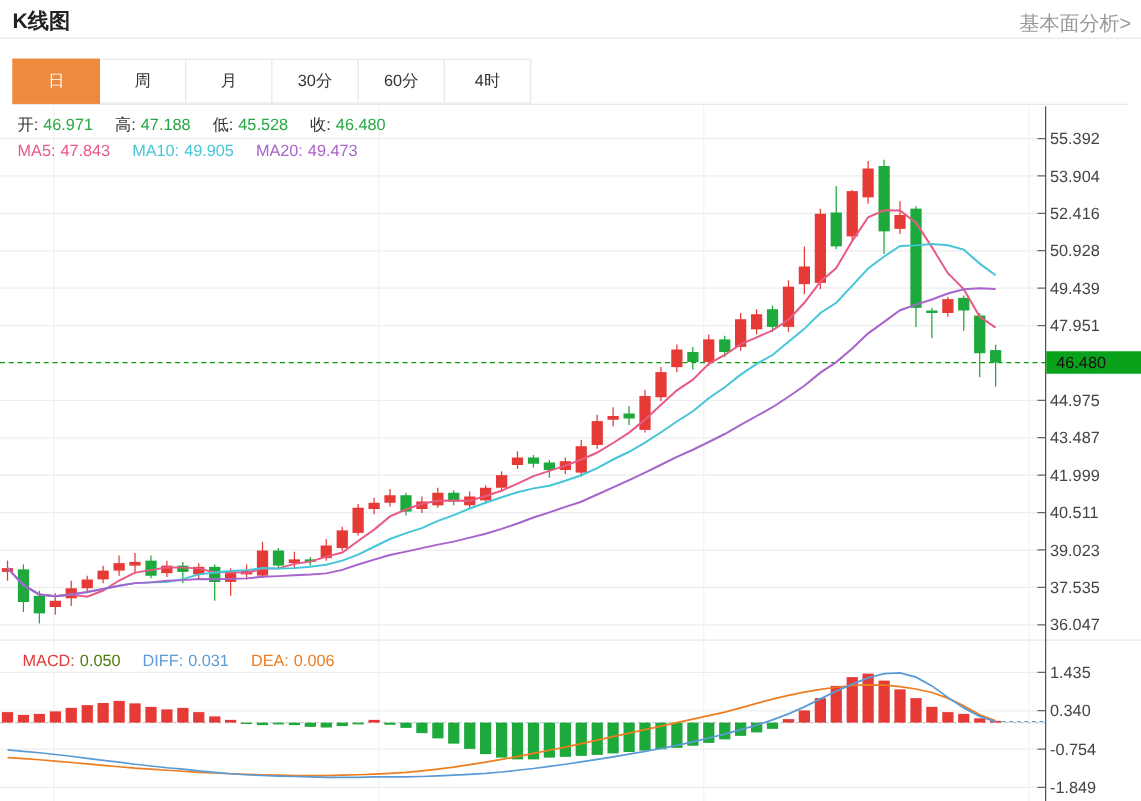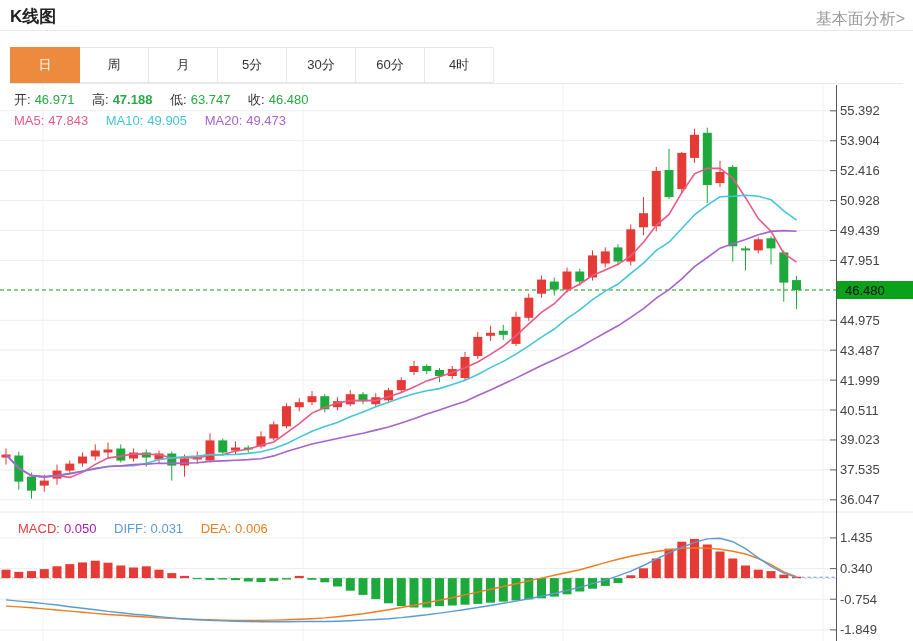--- a/index.html
+++ b/index.html
@@ -26,40 +26,39 @@
 <body>
 
 <span class="title">K线图</span>
 <a class="alink">基本面分析&gt;</a>
 <div class="hdr-line"></div>
 
 <div class="tabs" id="tabs">
     <div class="tab active">日</div>
     <div class="tab">周</div>
     <div class="tab">月</div>
-    <div class="tab">5分</div>
     <div class="tab">30分</div>
     <div class="tab">60分</div>
     <div class="tab">4时</div>
   </div>
 
 <div id="chart">
   <div class="row ohlc">
     <span>开:</span><span class="gv gap" style="color: rgb(39, 168, 68);">46.971</span>
-    <span>高:</span><span class="gv gap" style="color: rgb(39, 168, 68); font-weight: bold;">47.188</span>
-    <span>低:</span><span class="gv gap" style="color: rgb(39, 168, 68);">63.747</span>
+    <span>高:</span><span class="gv gap" style="color: rgb(39, 168, 68);">47.188</span>
+    <span>低:</span><span class="gv gap" style="color: rgb(39, 168, 68);">45.528</span>
     <span>收:</span><span class="gv" style="color: rgb(39, 168, 68);">46.480</span>
   </div>
   <div class="row mas">
     <span class="c5" style="color: rgb(232, 90, 133);">MA5:</span><span class="c5 gap" style="color: rgb(232, 90, 133);">47.843</span>
     <span class="c10" style="color: rgb(69, 198, 216);">MA10:</span><span class="c10 gap" style="color: rgb(69, 198, 216);">49.905</span>
     <span class="c20" style="color: rgb(168, 99, 204);">MA20:</span><span class="c20" style="color: rgb(168, 99, 204);">49.473</span>
   </div>
   <div class="row macdr">
-    <span class="cm" style="color: rgb(226, 60, 60);">MACD:</span><span class="cm gap" style="color: #a21caf;">0.050</span>
+    <span class="cm" style="color: rgb(226, 60, 60);">MACD:</span><span class="cm gap" style="color: #4d7c0f;">0.050</span>
     <span class="cdf" style="color: rgb(91, 155, 213);">DIFF:</span><span class="cdf gap" style="color: rgb(91, 155, 213);">0.031</span>
     <span class="cde" style="color: rgb(238, 125, 32);">DEA:</span><span class="cde" style="color: rgb(238, 125, 32);">0.006</span>
   </div>
 <svg width="913" height="557">
       <g>
         <line x1="0" y1="26.8" x2="836" y2="26.8" stroke="#ededed" stroke-width="1"></line>
         <line x1="0" y1="56.7" x2="836" y2="56.7" stroke="#ededed" stroke-width="1"></line>
         <line x1="0" y1="86.6" x2="836" y2="86.6" stroke="#ededed" stroke-width="1"></line>
         <line x1="0" y1="116.6" x2="836" y2="116.6" stroke="#ededed" stroke-width="1"></line>
         <line x1="0" y1="146.5" x2="836" y2="146.5" stroke="#ededed" stroke-width="1"></line>

